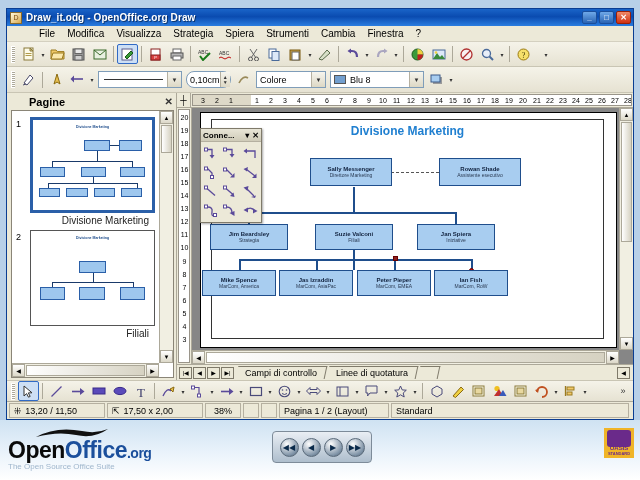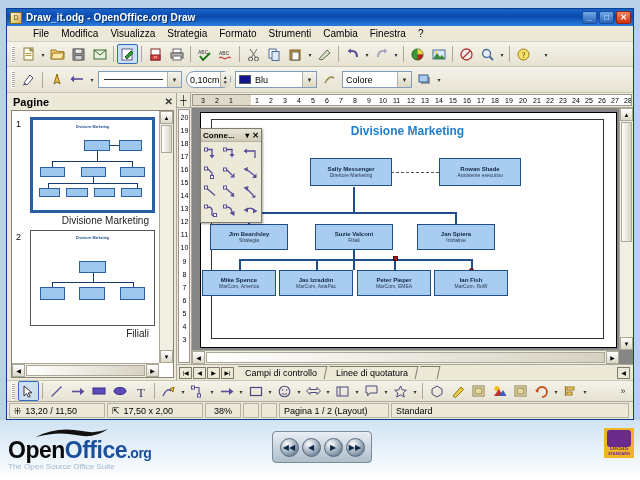--- a/index.html
+++ b/index.html
@@ -35,21 +35,21 @@
   .winbtns{display:flex;gap:2px;}
   .winbtn{
     width:15px;height:13px;border:1px solid #1b4e9b;border-radius:2px;
     background:linear-gradient(180deg,#6fa8e8,#2a64b4);
     color:#fff;font-size:8px;line-height:11px;text-align:center;font-weight:bold;
   }
   .winbtn.close{background:linear-gradient(180deg,#f08a6a,#d03010);border-color:#9a2008;}
   
   #menubar{
     height:16px;flex:0 0 16px;background:#ece9d8;display:flex;align-items:center;
-    padding-left:20px;border-bottom:1px solid #d4d0c0;
+    padding-left:26px;border-bottom:1px solid #d4d0c0;
   }
   #menubar .mi{padding:1px 6px;font-size:10px;color:#000;}
   
   .toolbar{
     flex:0 0 auto;display:flex;align-items:center;
     background:linear-gradient(180deg,#f5f3e9,#e6e2d2);
     border-bottom:1px solid #c9c5b4; padding:2px 2px 2px 4px; height:25px;
   }
   .grip{width:4px;height:17px;margin-right:3px;
     background:repeating-linear-gradient(180deg,#fff 0 1px,#aca899 1px 2px);
@@ -74,21 +74,21 @@
   }
   .spin .cbtn{flex-direction:column;line-height:5px;font-size:5px;}
   .swatch{width:12px;height:9px;border:1px solid #555;margin-right:4px;}
   
   #workspace{flex:1;display:flex;min-height:0;background:#ece9d8;}
   
   #pages-panel{
     width:170px;flex:0 0 170px;background:#ece9d8;display:flex;flex-direction:column;
     border-right:1px solid #aca899;
   }
-  #pages-head{height:17px;display:flex;align-items:center;padding:0 3px 0 6px;}
+  #pages-head{height:17px;display:flex;align-items:center;padding:0 3px 0 6px;margin-left:16px;}
   #pages-head .ptitle{font-weight:bold;font-size:11px;flex:1;}
   #pages-head .pclose{font-size:10px;font-weight:bold;color:#333;}
   #pages-body{
     flex:1;margin:0 2px 2px 4px;background:#fff;border:1px solid #8a8577;
     position:relative;overflow:hidden;
   }
   .thumbwrap{position:absolute;left:0;top:0;right:14px;bottom:14px;padding:6px 4px;}
   .thumb-row{position:relative;margin-bottom:4px;}
   .thumb-num{position:absolute;left:0;top:2px;font-size:9px;color:#000;}
   .thumb{
@@ -254,21 +254,21 @@
       <div class="winbtn">□</div>
       <div class="winbtn close">✕</div>
     </div>
   </div>
 
   <div id="menubar">
     <div class="mi">File</div>
     <div class="mi">Modifica</div>
     <div class="mi">Visualizza</div>
     <div class="mi">Strategia</div>
-    <div class="mi">Formato</div>
+    <div class="mi">Spiera</div>
     <div class="mi">Strumenti</div>
     <div class="mi">Cambia</div>
     <div class="mi">Finestra</div>
     <div class="mi">?</div>
   </div>
 
   <div class="toolbar">
     <div class="grip"></div>
     <div class="tbtn">
       <svg width="14" height="14" viewBox="0 0 14 14">
@@ -438,32 +438,32 @@
       <span style="flex:1;border-top:1px solid #333;margin:0 4px 0 2px;height:1px;"></span>
       <span class="cbtn">▼</span>
     </div>
     <div class="combo spin" style="width:45px;border-radius:8px;">
       <span>0,10cm</span>
       <span class="cbtn">
           <span>▲</span>
           <span>▼</span>
         </span>
     </div>
-    <div class="combo" style="width:82px;">
-      <span class="swatch" style="background:#14148c;"></span>
-      <span>Blu</span>
-      <span class="cbtn">▼</span>
-    </div>
     <div class="tbtn">
       <svg width="13" height="12" viewBox="0 0 13 12">
           <path d="M2 9 Q6 1 11 4" fill="none" stroke="#9a8a5a" stroke-width="1.6"></path>
         </svg>
     </div>
     <div class="combo" style="width:70px;">
       <span>Colore</span>
+      <span class="cbtn">▼</span>
+    </div>
+    <div class="combo" style="width:94px;">
+      <span class="swatch" style="background:#729fcf;"></span>
+      <span>Blu 8</span>
       <span class="cbtn">▼</span>
     </div>
     <div class="tbtn">
       <svg width="14" height="12" viewBox="0 0 14 12">
           <rect x="3" y="3" width="9" height="7" fill="#9a9a9a"></rect>
           <rect x="1" y="1" width="9" height="7" fill="#a8cdf0" stroke="#3a5a8a"></rect>
         </svg>
     </div>
     <div class="tarrow">▾</div>
   </div>

